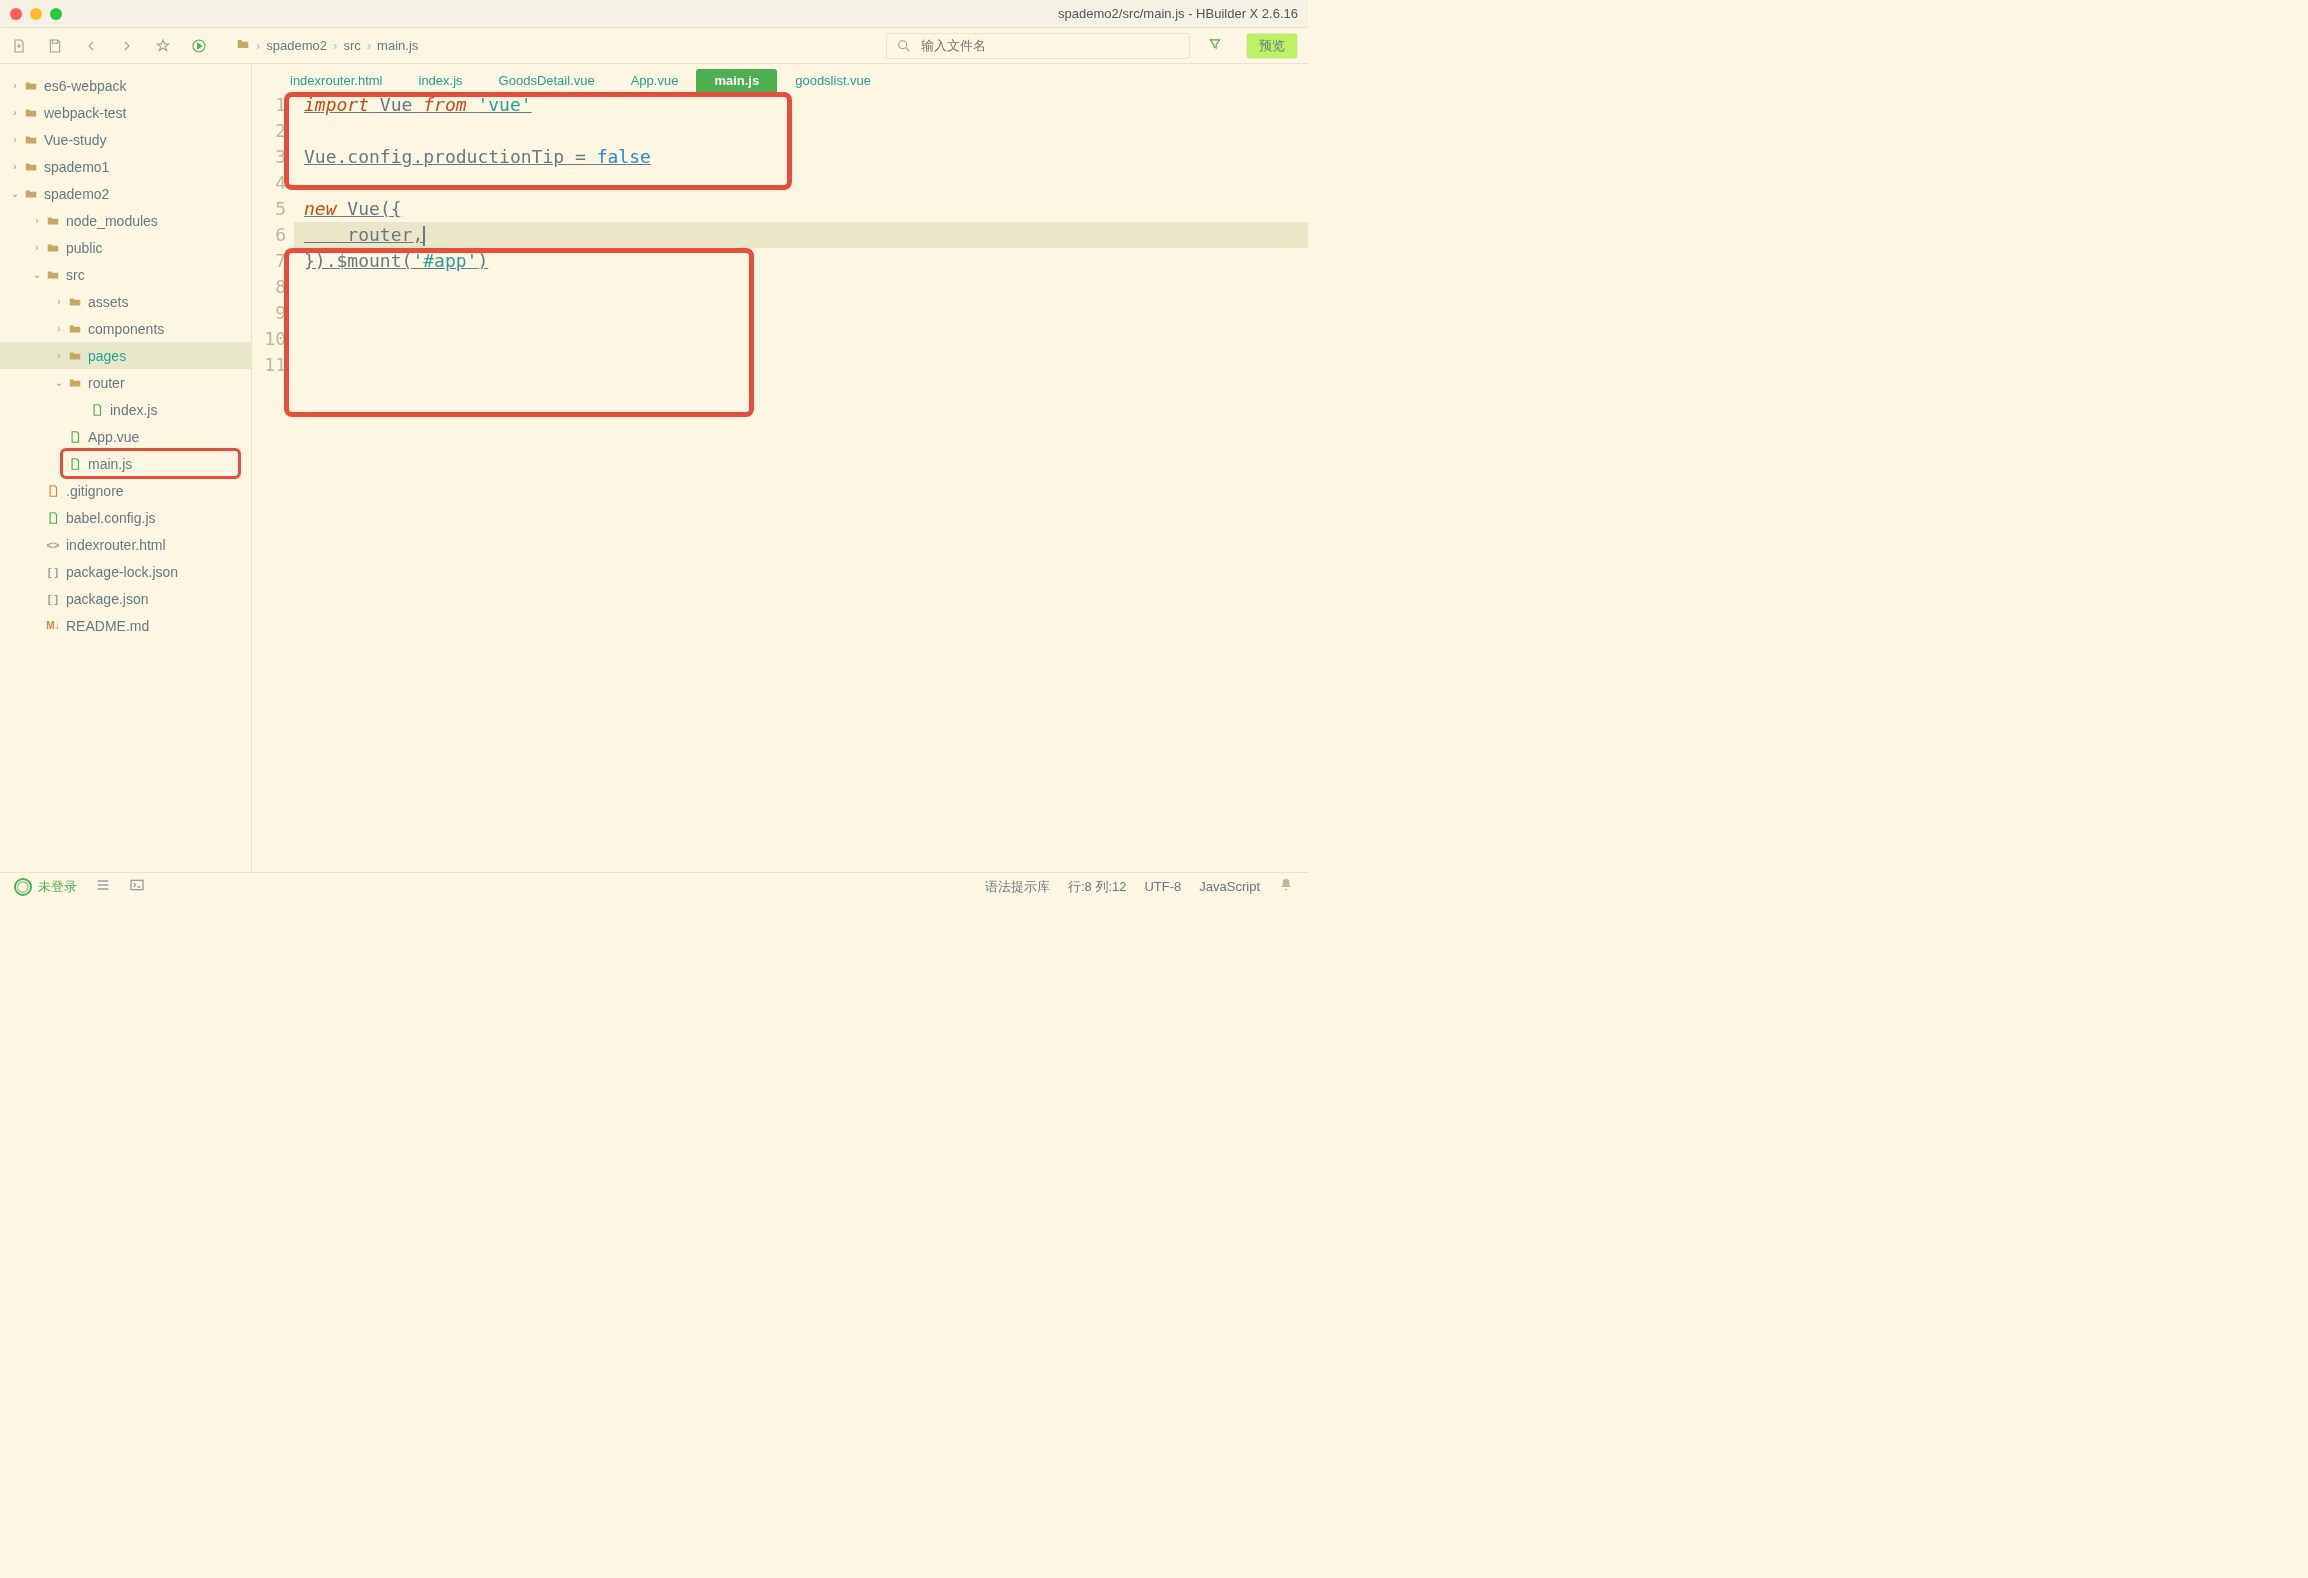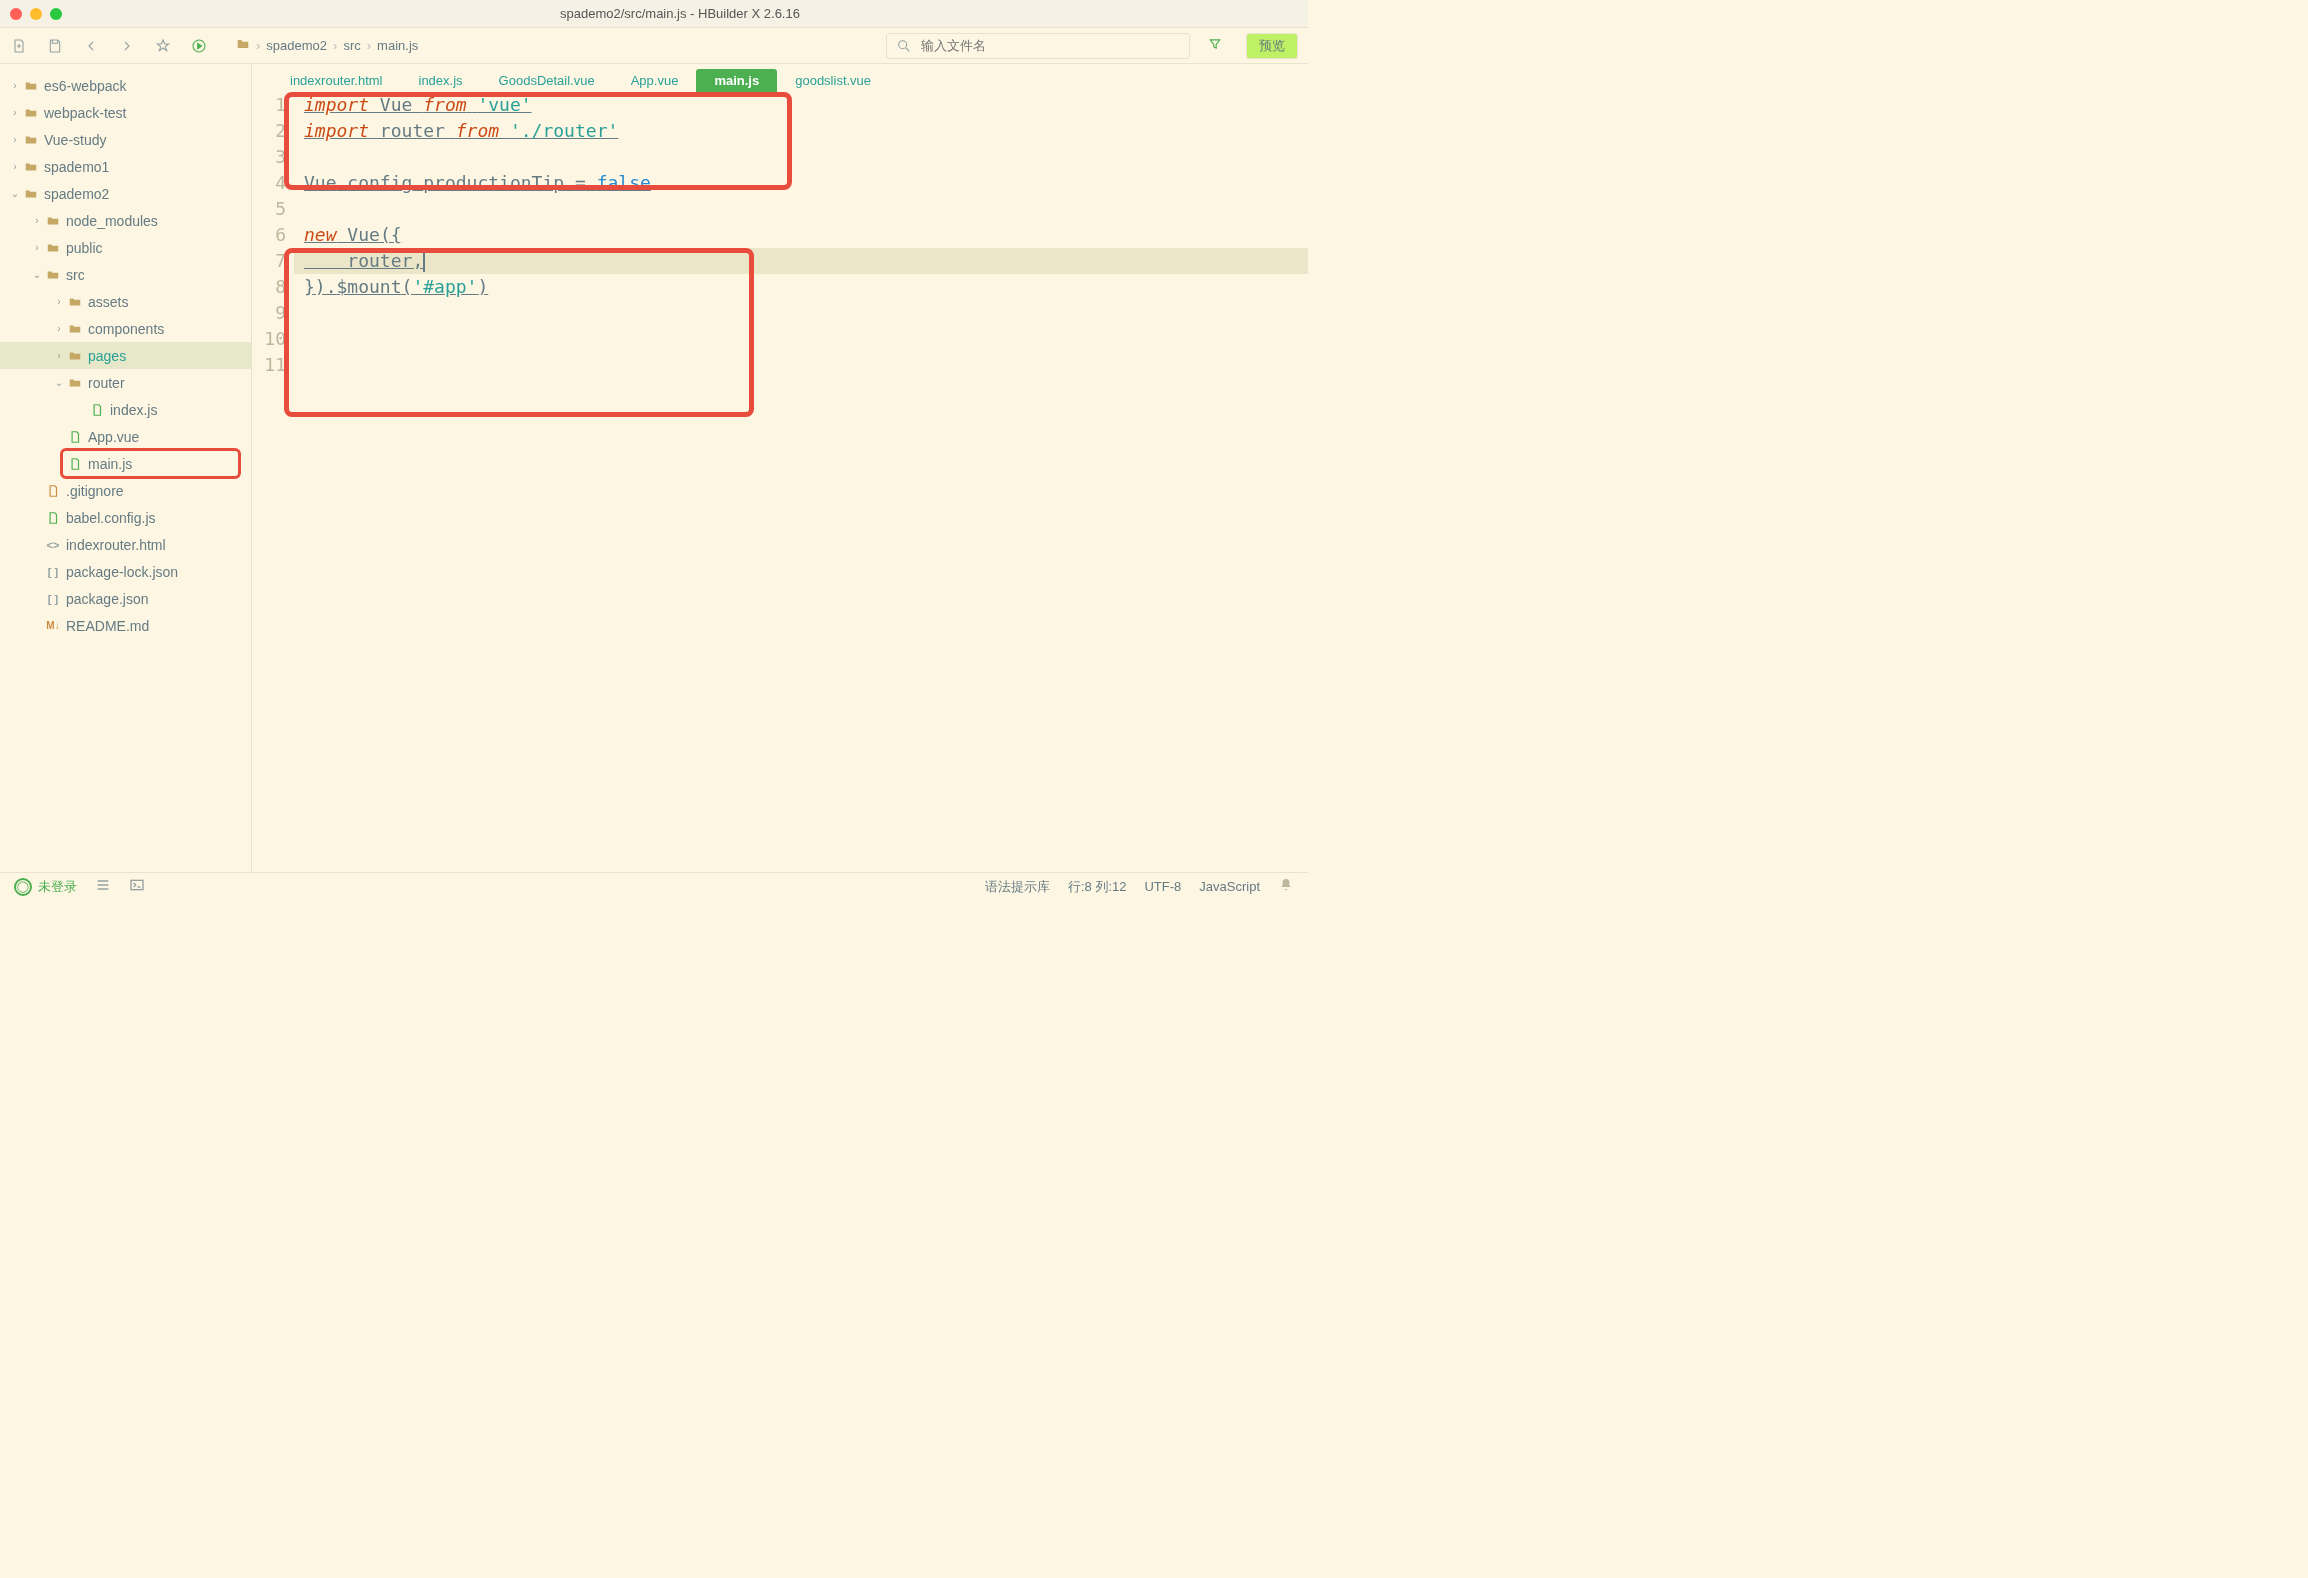--- a/index.html
+++ b/index.html
@@ -19,21 +19,21 @@
   display: flex;
   align-items: center;
   padding: 0 10px;
   border-bottom: 1px solid #e8e2ce;
 }
 .traffic { display: flex; gap: 8px; }
 .traffic .dot { width: 12px; height: 12px; border-radius: 50%; }
 .dot.red { background: #ff5f57; }
 .dot.yellow { background: #ffbd2e; }
 .dot.green { background: #28c940; }
-.title-text { flex: 1; text-align: center; font-size: 13px; color: #555; }
+.title-text { flex: 1; text-align: right; font-size: 13px; color: #555; }
 
 .toolbar {
   height: 36px;
   background: #fdf6e3;
   display: flex;
   align-items: center;
   padding: 0 10px;
   gap: 18px;
   border-bottom: 1px solid #e8e2ce;
 }
@@ -385,21 +385,20 @@
             <div class="gnum">5</div>
             <div class="gnum">6</div>
             <div class="gnum">7</div>
             <div class="gnum">8</div>
             <div class="gnum">9</div>
             <div class="gnum">10</div>
             <div class="gnum">11</div>
           </div>
         <div class="code" id="code">
             <div class="line"><span class="kw">import</span><span class="id"> Vue </span><span class="kw2">from</span><span class="id"> </span><span class="str">'vue'</span></div>
-            <div class="line"><span class="kw">import</span><span class="id"> router </span><span class="kw2">from</span><span class="id"> </span><span class="str">'./router'</span></div>
             <div class="line"></div>
             <div class="line"><span class="id">Vue</span><span class="punct">.</span><span class="id">config</span><span class="punct">.</span><span class="id">productionTip </span><span class="op">=</span><span class="id"> </span><span class="bool">false</span></div>
             <div class="line"></div>
             <div class="line"><span class="kw">new</span><span class="id"> Vue</span><span class="punct">({</span></div>
             <div class="line highlight-line"><span class="id">    router</span><span class="punct">,</span><span class="cursor"></span></div>
             <div class="line"><span class="punct">}).</span><span class="id">$mount</span><span class="punct">(</span><span class="str">'#app'</span><span class="punct">)</span></div>
             <div class="line"></div>
           </div>
       </div>
     </div>

